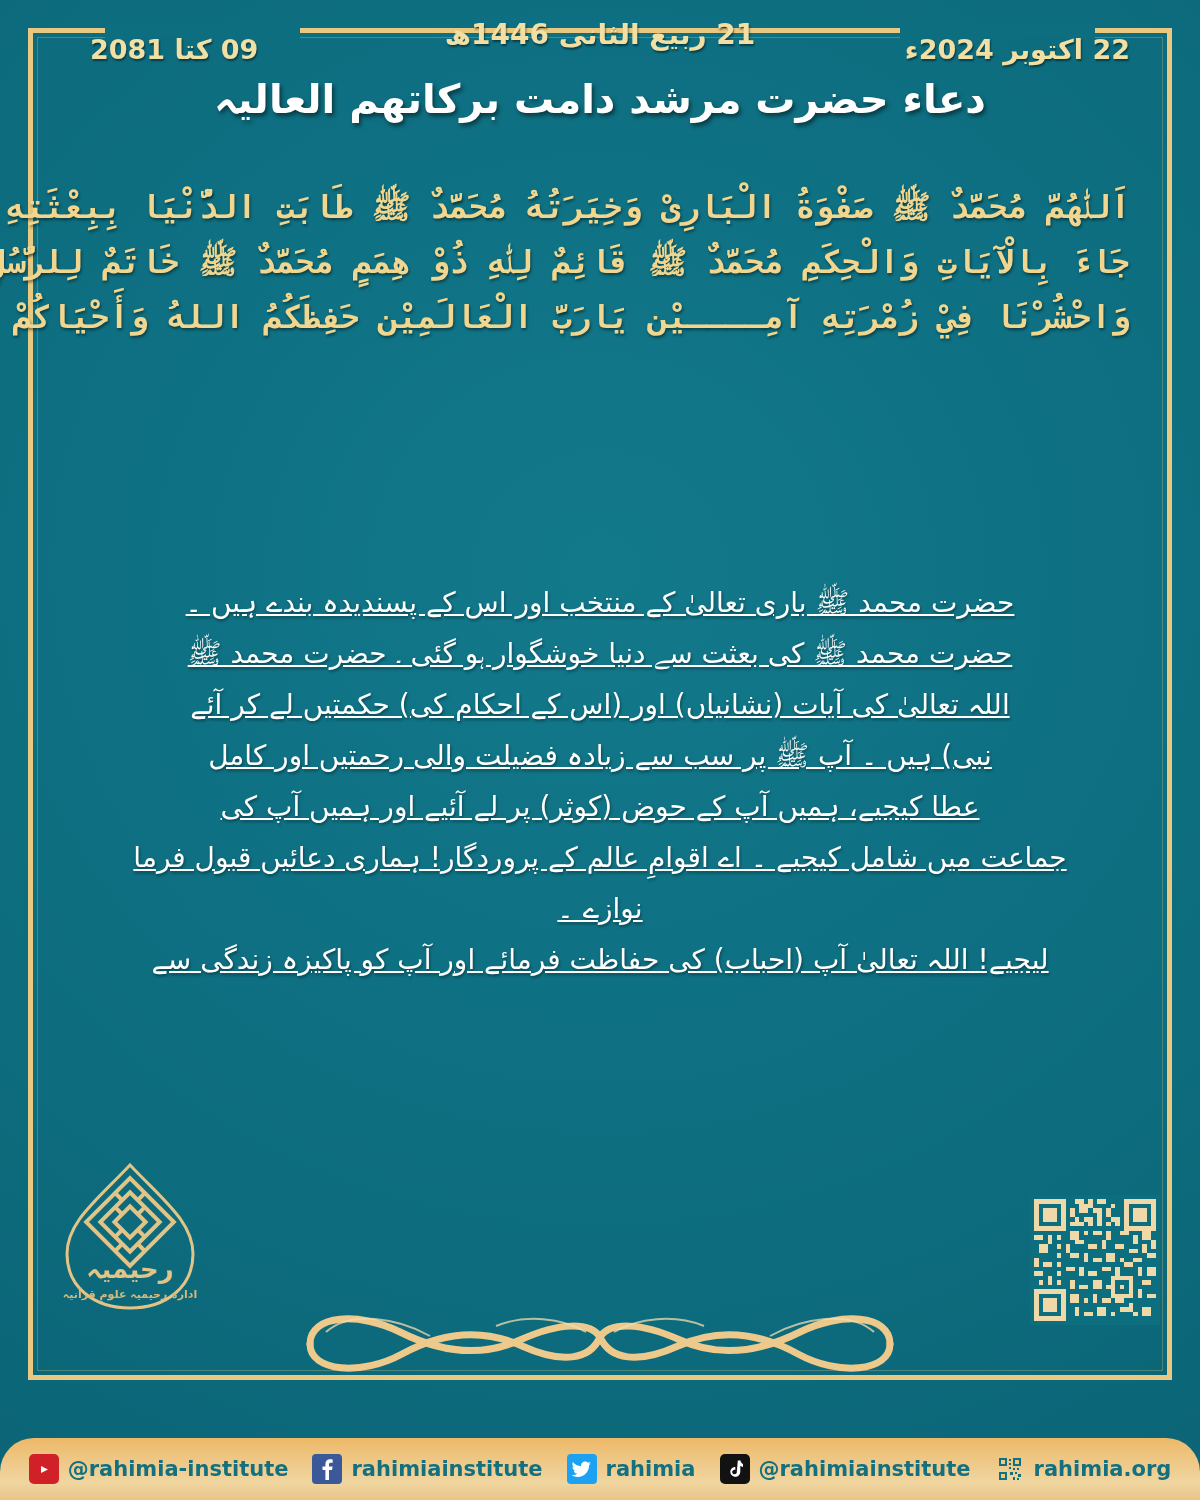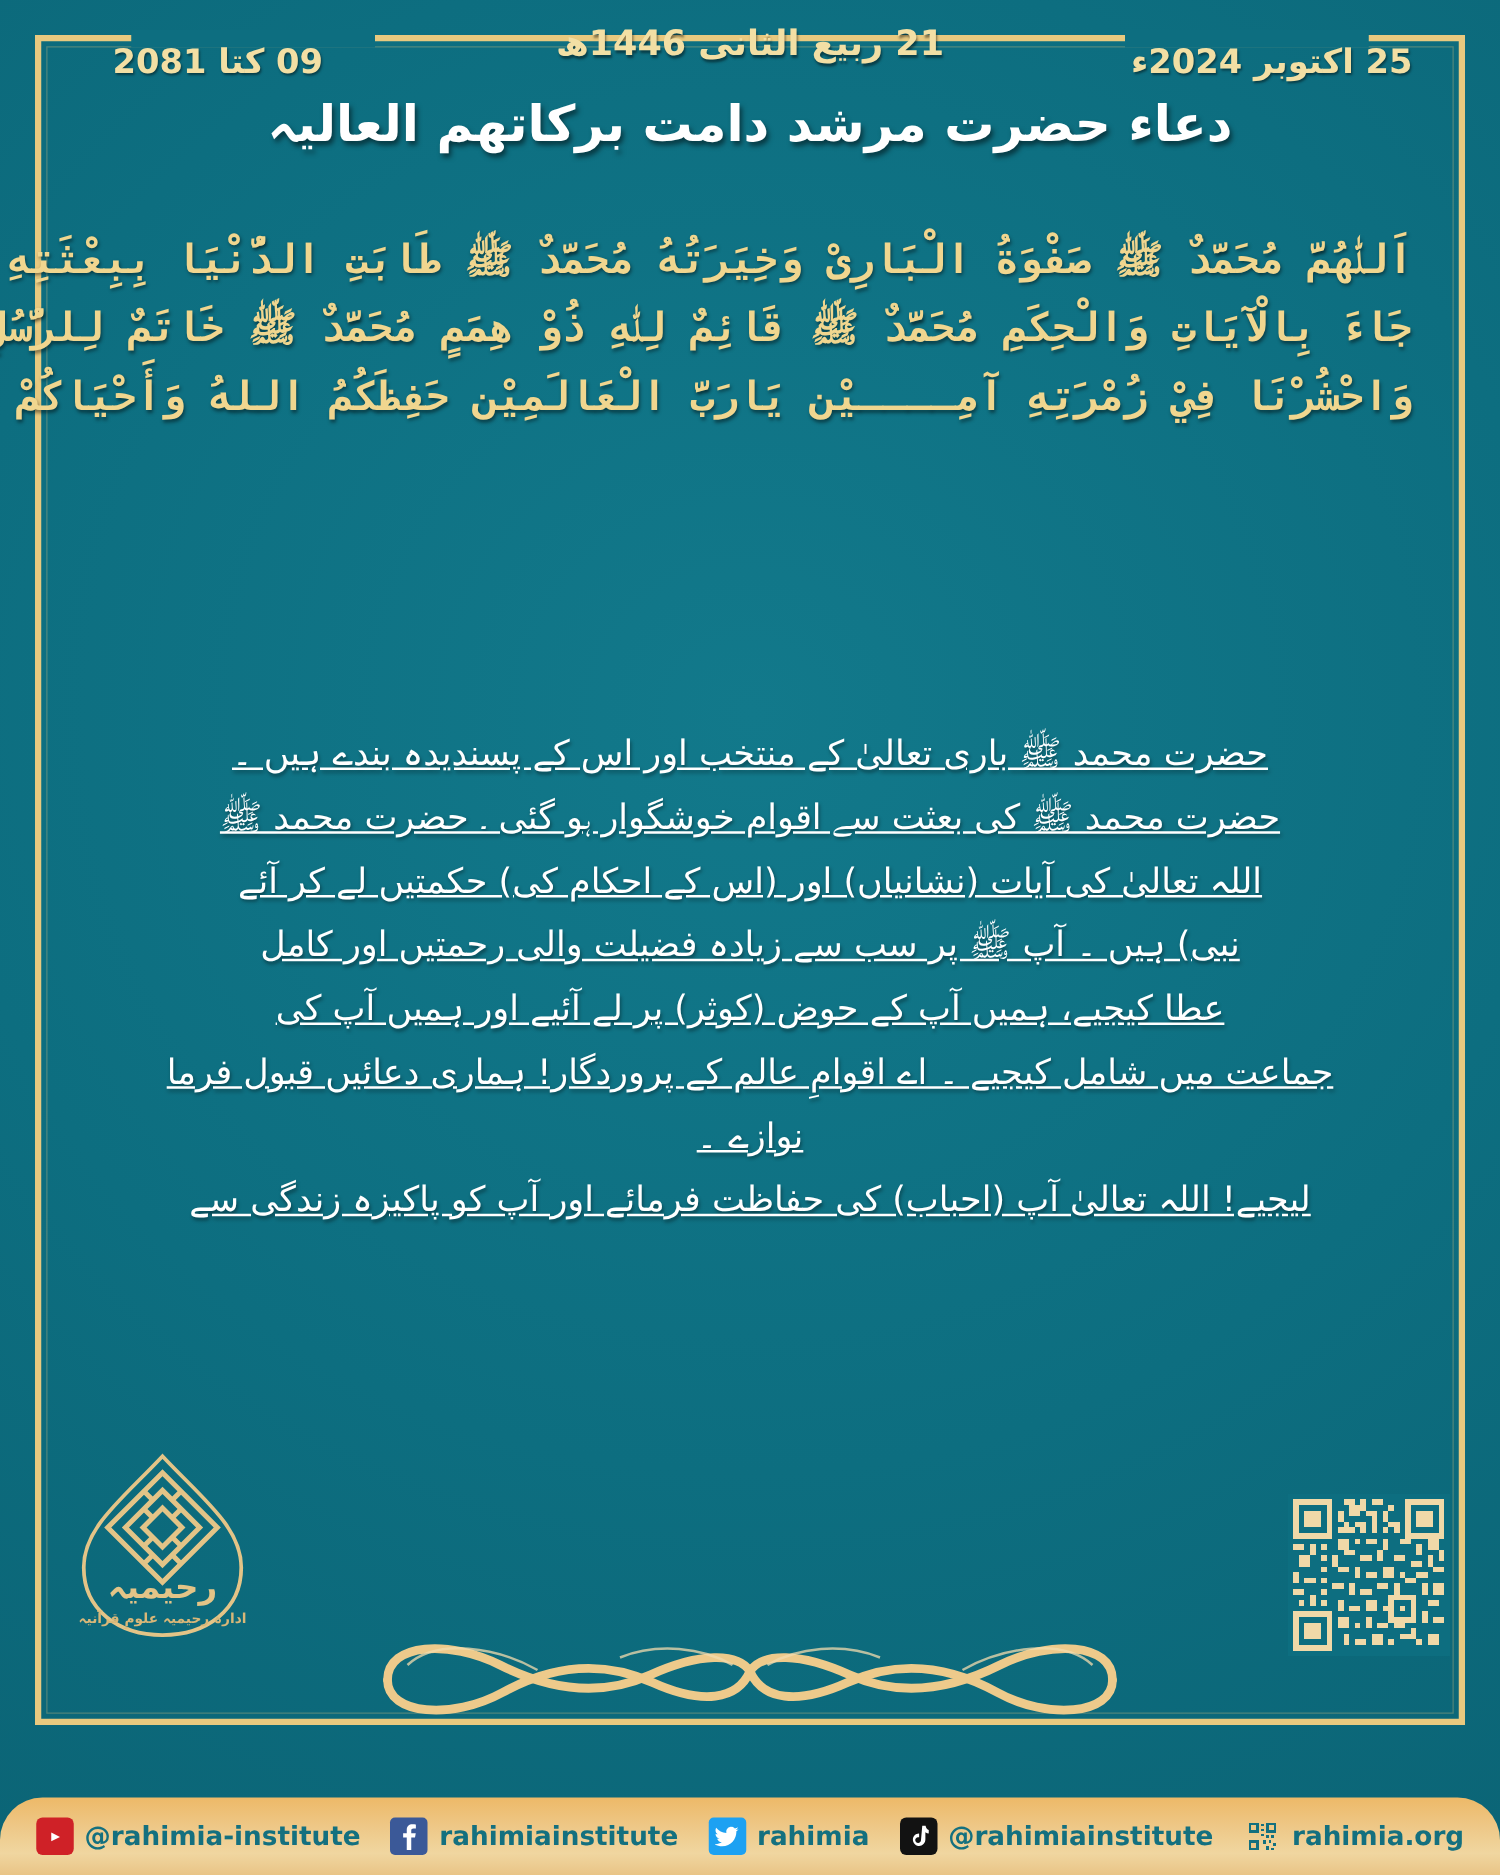--- a/index.html
+++ b/index.html
@@ -165,33 +165,33 @@
 <body>
 
 <div class="poster">
 
   <div class="frame"></div>
   <div class="frame-gap left"></div>
   <div class="frame-gap right"></div>
 
   <div class="date-left">09 کتا 2081</div>
   <div class="date-center">21 ربیع الثانی 1446ھ</div>
-  <div class="date-right">25 اکتوبر 2024ء</div>
+  <div class="date-right">22 اکتوبر 2024ء</div>
 
   <div class="main-title">دعاء حضرت مرشد دامت برکاتھم العالیہ</div>
 
   <div class="arabic-block">
     <span class="arabic-line">اَللّٰهُمَّ مُحَمَّدٌ ﷺ صَفْوَةُ الْبَارِیْ وَخِيَرَتُهُ مُحَمَّدٌ ﷺ طَابَتِ الدُّنْيَا بِبِعْثَتِهِ مُحَمَّدٌ ﷺ</span>
     <span class="arabic-line">جَاءَ بِالْآيَاتِ وَالْحِكَمِ مُحَمَّدٌ ﷺ قَائِمٌ لِلّٰهِ ذُوْ هِمَمٍ مُحَمَّدٌ ﷺ خَاتَمٌ لِلرُّسُلِ</span>
     <span class="arabic-line">وَاحْشُرْنَا فِيْ زُمْرَتِهِ آمِــــيْن يَارَبَّ الْعَالَمِيْن حَفِظَكُمُ اللهُ وَأَحْيَاكُمْ ❑ حَيَاةً طَيِّبَةً</span>
   </div>
 
   <div class="urdu-block">
     <span class="urdu-line">حضرت محمد ﷺ باری تعالیٰ کے منتخب اور اس کے پسندیدہ بندے ہیں ۔</span>
-    <span class="urdu-line">حضرت محمد ﷺ کی بعثت سے اقوام خوشگوار ہو گئی ۔ حضرت محمد ﷺ</span>
+    <span class="urdu-line">حضرت محمد ﷺ کی بعثت سے دنیا خوشگوار ہو گئی ۔ حضرت محمد ﷺ</span>
     <span class="urdu-line">اللہ تعالیٰ کی آیات (نشانیاں) اور (اس کے احکام کی) حکمتیں لے کر آئے</span>
     <span class="urdu-line">نبی) ہیں ۔ آپ ﷺ پر سب سے زیادہ فضیلت والی رحمتیں اور کامل</span>
     <span class="urdu-line">عطا کیجیے، ہمیں آپ کے حوض (کوثر) پر لے آئیے اور ہمیں آپ کی</span>
     <span class="urdu-line">جماعت میں شامل کیجیے ۔ اے اقوامِ عالم کے پروردگار! ہماری دعائیں قبول فرما</span>
     <span class="urdu-line">نوازے ۔</span>
     <span class="urdu-line">لیجیے! اللہ تعالیٰ آپ (احباب) کی حفاظت فرمائے اور آپ کو پاکیزہ زندگی سے</span>
   </div>
 
   <svg class="logo" viewBox="0 0 150 155">
 

